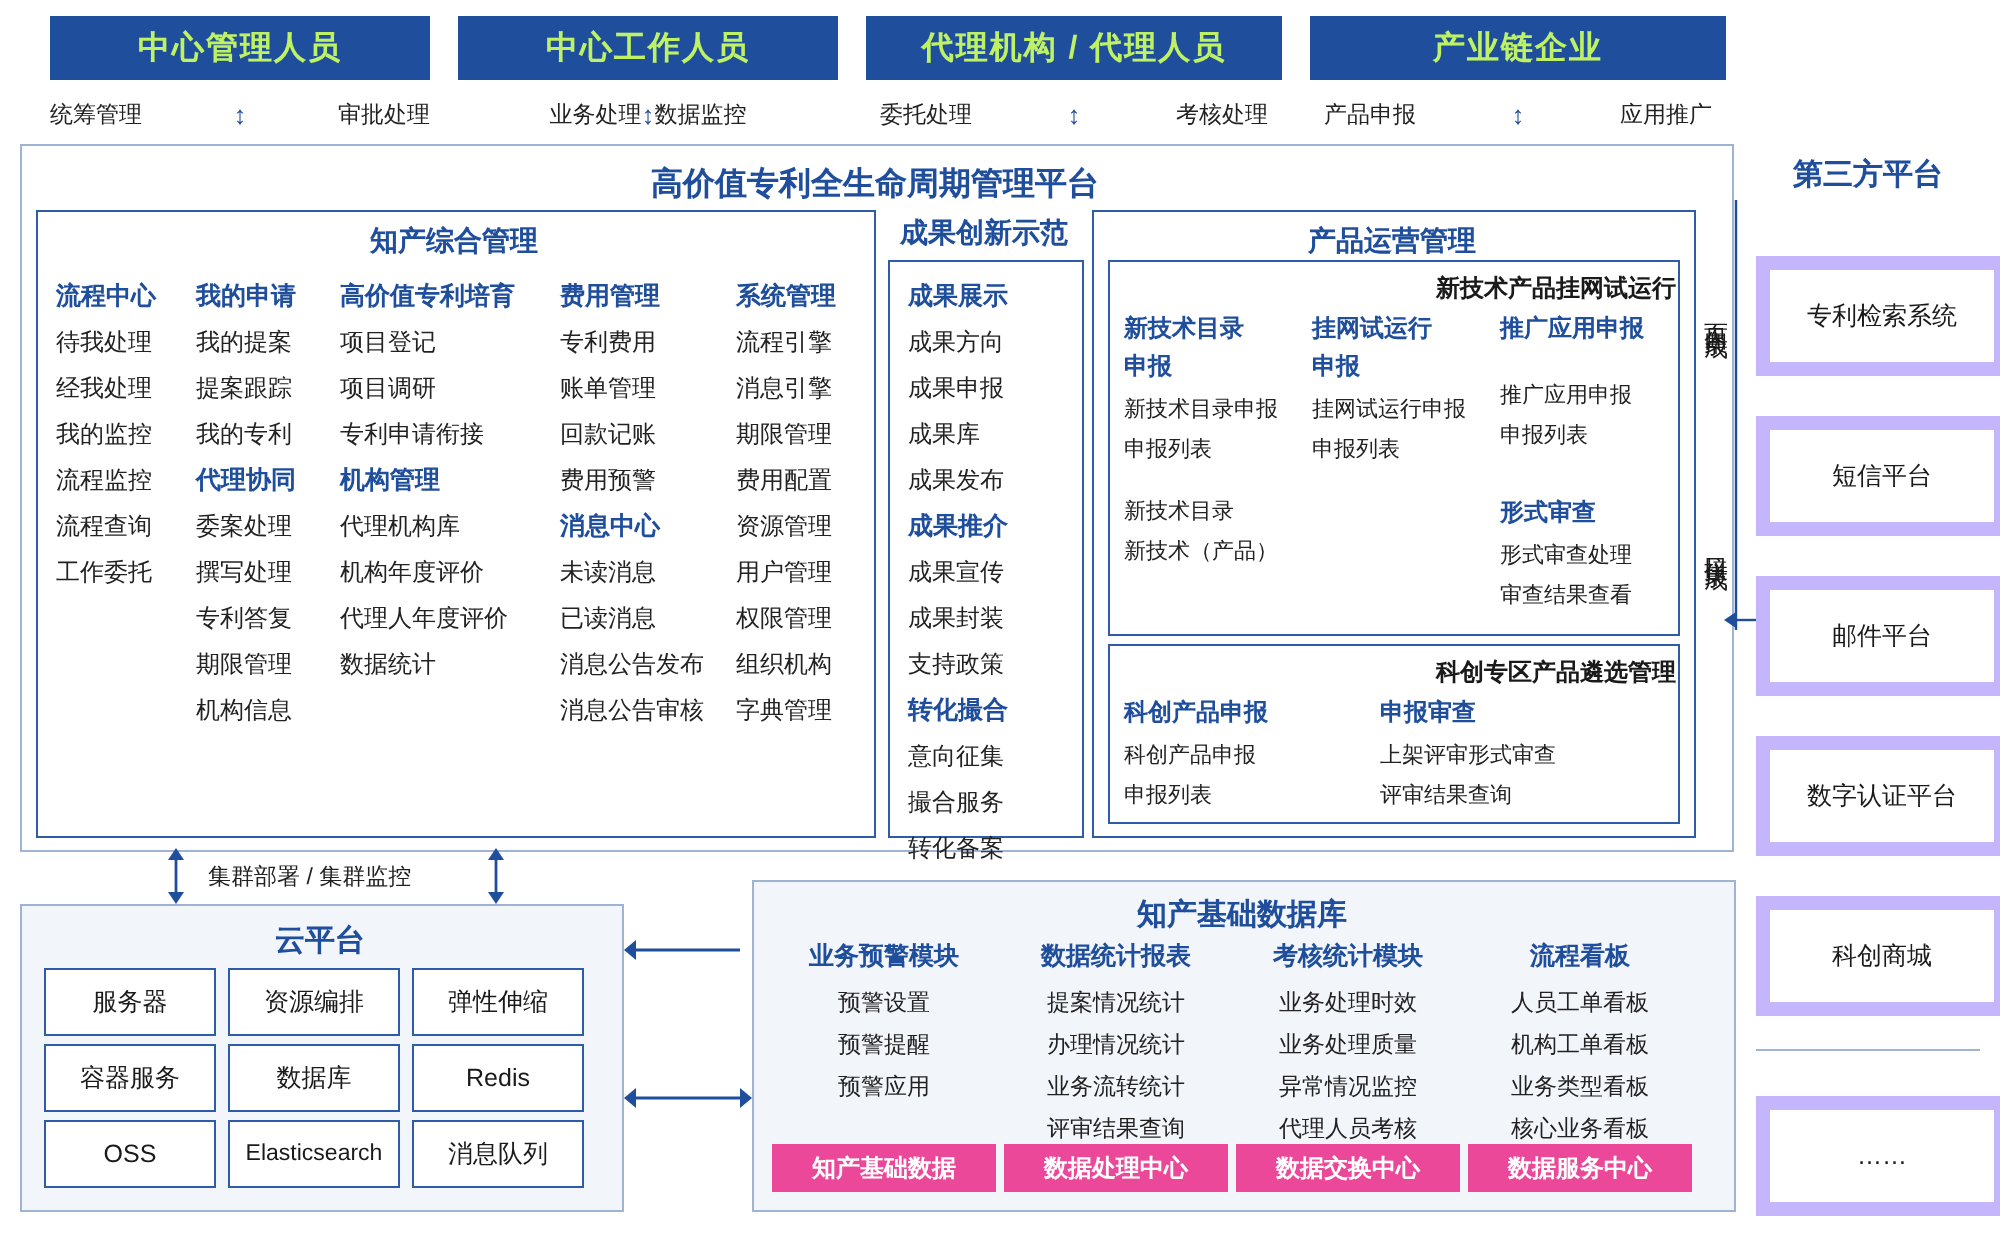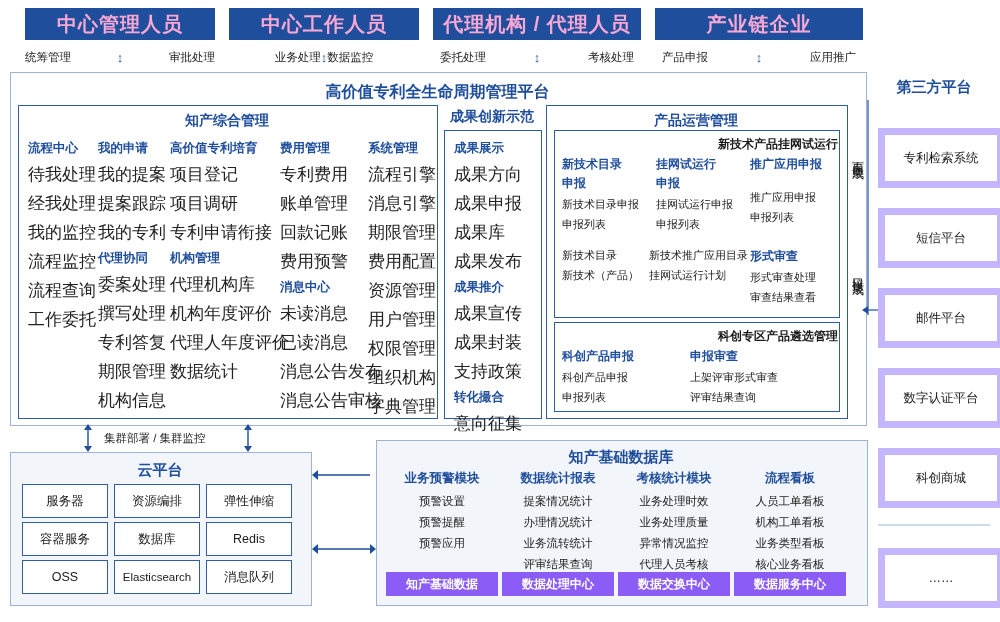--- a/index.html
+++ b/index.html
@@ -8,22 +8,22 @@
     background:#ffffff;
     font-family:"Liberation Sans","DejaVu Sans",sans-serif;
     font-size:11px;
     color:#1a1a1a;
     position:relative;
     overflow:hidden;
   }
   .abs{position:absolute;}
   
   .role-bar{
-    background:#1F4E9C;color:#f9a8d4;text-align:center;
-    font-size:20px;font-weight:bold;letter-spacing:1px;
+    background:#1F4E9C;color:#bef264;text-align:center;
+    font-size:16px;font-weight:bold;letter-spacing:1px;
     display:flex;align-items:center;justify-content:center;
     height:32px;
   }
   .role-sub{
     display:flex;align-items:center;justify-content:space-between;
     height:22px;font-size:11.5px;color:#222;
   }
   .role-sub span{flex:0 0 auto;}
   .arrowv{
     color:#1F4E9C;font-size:13px;font-weight:bold;line-height:1;
@@ -41,21 +41,21 @@
     border:1px solid #2f5ca8;background:#fff;
   }
   .panel-title{
     text-align:center;font-size:14px;font-weight:bold;color:#1F4E9C;
     padding:4px 0;
   }
   .col-title{
     color:#1F4E9C;font-weight:bold;font-size:12.5px;margin-bottom:6px;
   }
   .col-item{
-    color:#222;font-size:17px;margin-bottom:6px;white-space:nowrap;
+    color:#222;font-size:12px;margin-bottom:6px;white-space:nowrap;
   }
   .subpanel{
     border:1px solid #2f5ca8;background:#fff;
   }
   .subpanel-title{
     text-align:right;font-size:12px;font-weight:bold;color:#1a1a1a;
     padding:3px 0;
   }
   .sub-col-title{
     color:#1F4E9C;font-weight:bold;font-size:12px;margin-bottom:5px;
@@ -98,21 +98,21 @@
     text-align:center;font-size:15px;font-weight:bold;color:#1F4E9C;
     padding:5px 0;
   }
   .db-col-title{
     color:#1F4E9C;font-weight:bold;font-size:12.5px;text-align:center;margin-bottom:7px;
   }
   .db-col-item{
     color:#222;font-size:11.5px;text-align:center;margin-bottom:6px;white-space:nowrap;
   }
   .db-foot{
-    background:#8b5cf6;color:#fff;font-size:12px;font-weight:bold;
+    background:#ec4899;color:#fff;font-size:12px;font-weight:bold;
     display:flex;align-items:center;justify-content:center;
     height:24px;
   }
   .conn-label{font-size:11.5px;color:#222;white-space:nowrap;}
   svg{overflow:visible;}
 </style>
 </head>
 <body>
 
 <div class="abs role-bar" style="left:25px;top:8px;width:190px;">
@@ -266,24 +266,20 @@
   <div class="sub-col-item" style="margin-top:17px;">推广应用申报</div>
   <div class="sub-col-item">申报列表</div>
 </div>
 
 <div class="abs" style="left:562px;top:248px;width:186px;">
   <div style="display:flex;gap:8px;">
     <div style="width:88px;">
       <div class="sub-col-item">新技术目录</div>
       <div class="sub-col-item">新技术（产品）</div>
     </div>
-    <div style="width:100px;">
-      <div class="sub-col-item">新技术推广应用目录</div>
-      <div class="sub-col-item">挂网试运行计划</div>
-    </div>
   </div>
 </div>
 <div class="abs" style="left:750px;top:248px;width:86px;">
   <div class="sub-col-title">形式审查</div>
   <div class="sub-col-item">形式审查处理</div>
   <div class="sub-col-item">审查结果查看</div>
 </div>
 
 <div class="abs subpanel" style="left:554px;top:322px;width:284px;height:88px;"></div>
 <div class="abs subpanel-title" style="left:554px;top:325px;width:284px;">科创专区产品遴选管理</div>

